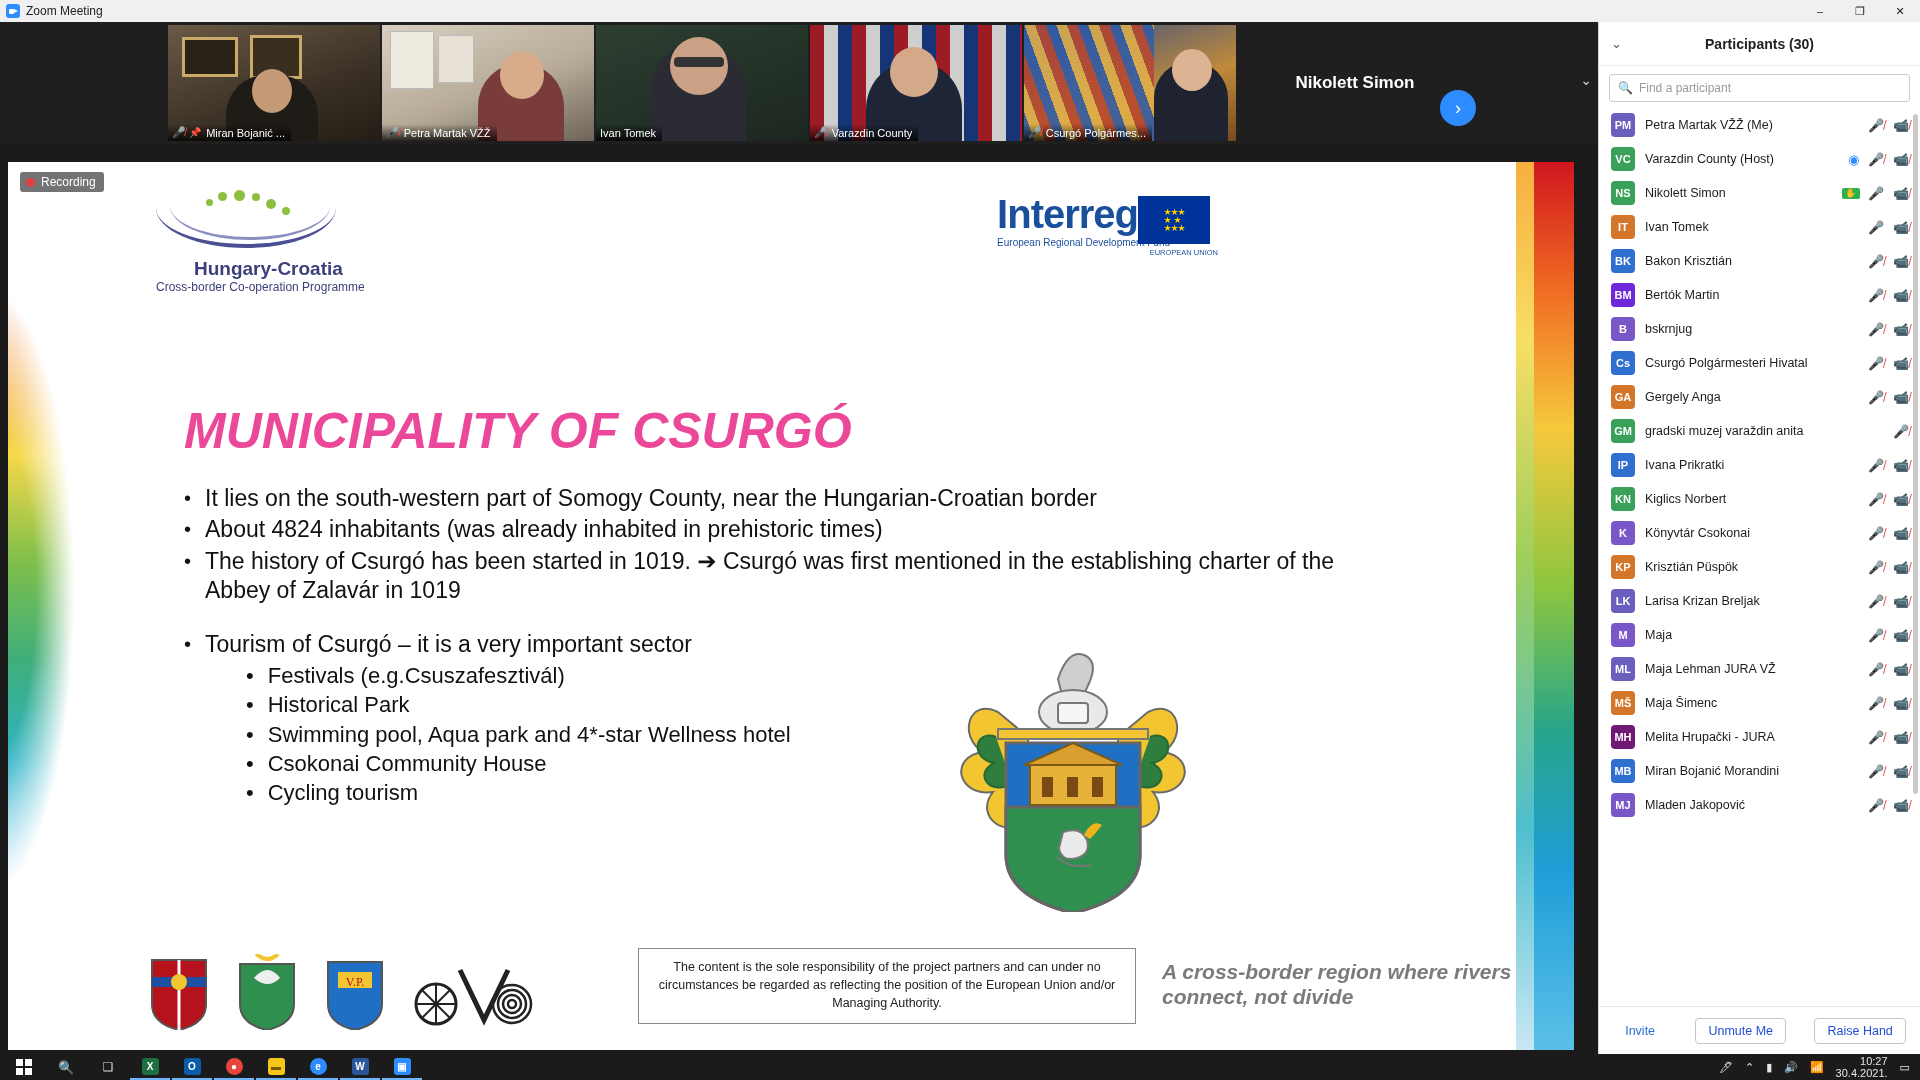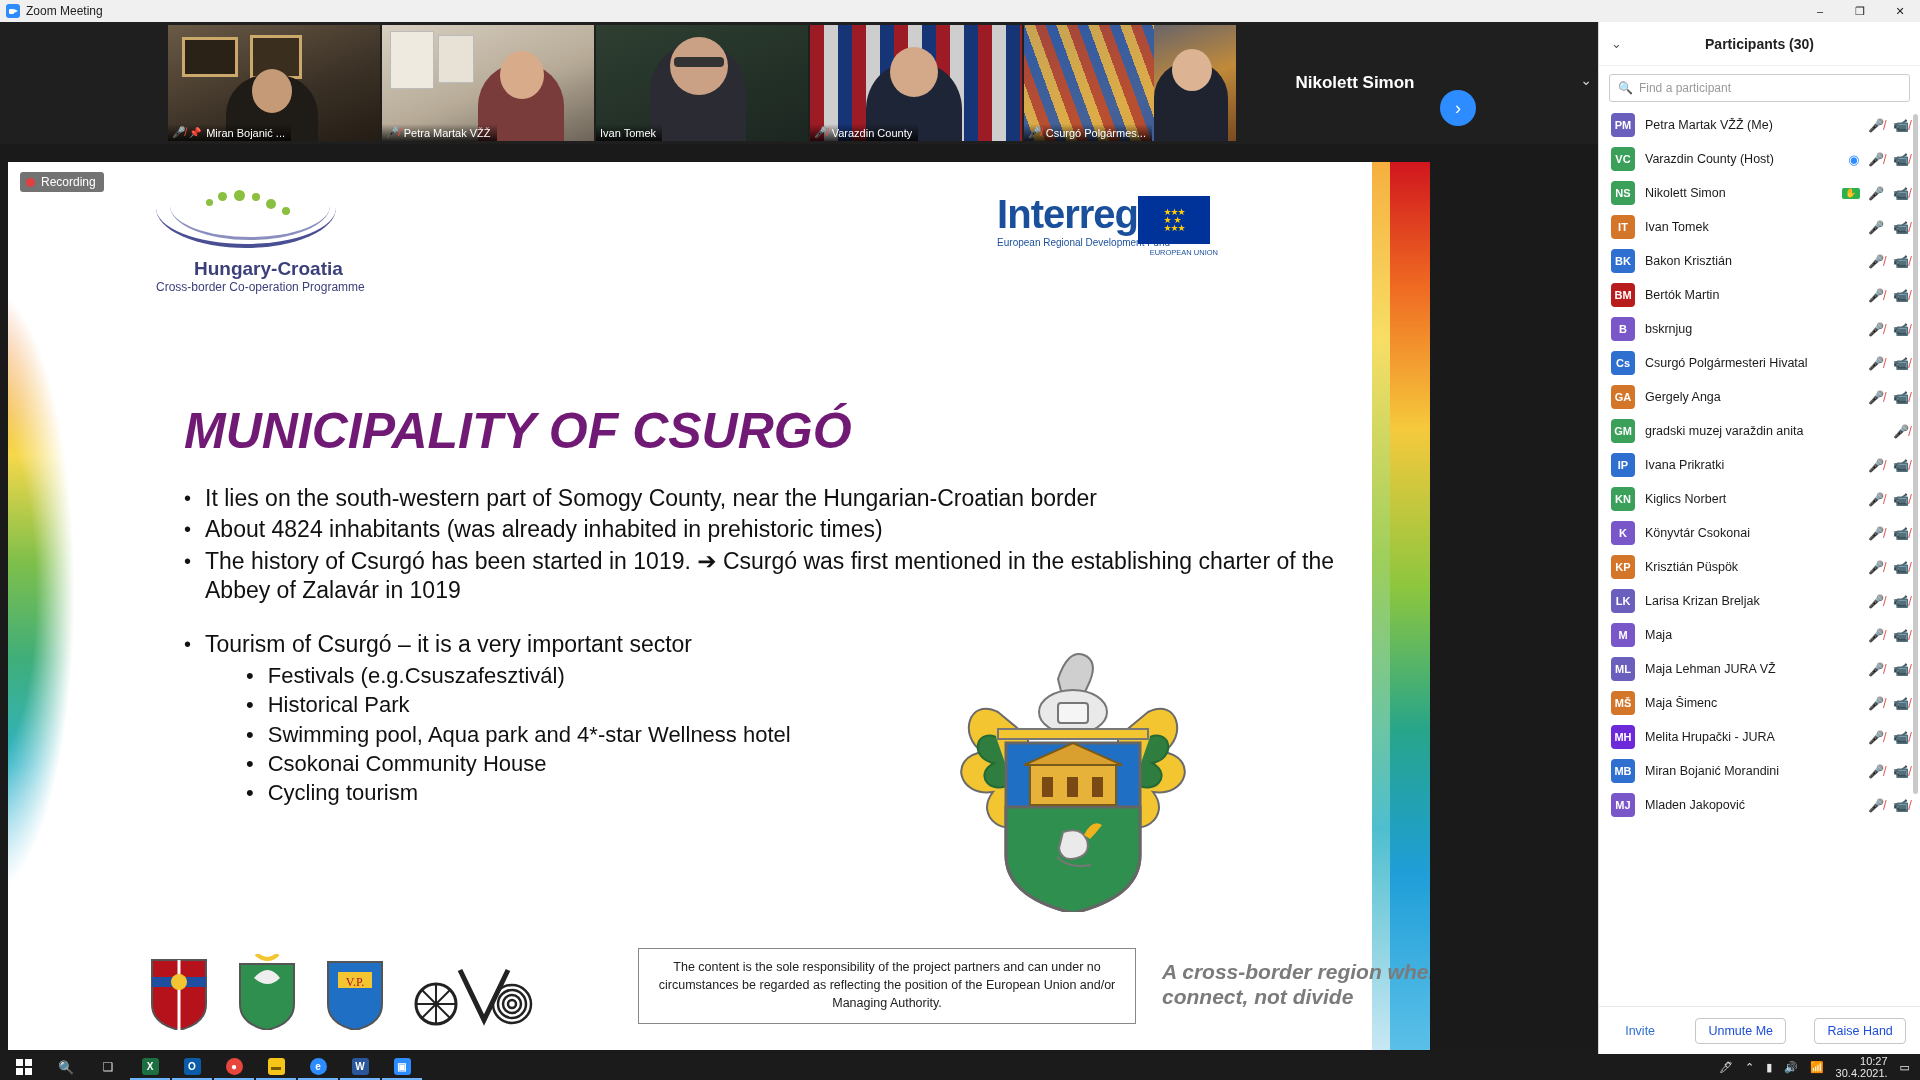--- a/index.html
+++ b/index.html
@@ -73,21 +73,21 @@
     width: 36px; height: 36px; border-radius: 50%;
     background: #2d8cff; color: #fff; display: flex;
     align-items: center; justify-content: center; font-size: 18px;
   }
   .collapse-chevron {
     position: absolute; right: 6px; top: 50px; color: #cfcfcf; font-size: 14px;
   }
 
   
   .share {
-    position: absolute; top: 140px; left: 8px; width: 1422px; height: 888px;
+    position: absolute; top: 140px; left: 8px; width: 1566px; height: 888px;
     background: #fff; overflow: hidden;
   }
   .rec-badge {
     position: absolute; left: 12px; top: 10px; z-index: 5;
     display: flex; align-items: center; gap: 6px;
     background: rgba(0,0,0,.55); color: #fff; font-size: 12px;
     padding: 3px 8px 3px 6px; border-radius: 3px;
   }
   .rec-dot { width: 9px; height: 9px; border-radius: 50%; background: #e04040; }
 
@@ -140,21 +140,21 @@
   .interreg .erdf { font-size: 10px; color: #1a4f9c; margin-top: 0; }
   .eu-flag {
     position: absolute; right: 380px; top: 34px; width: 72px; height: 48px;
     background: #003399; display: flex; align-items: center; justify-content: center;
   }
   .eu-flag .stars { color: #FFCC00; font-size: 9px; letter-spacing: -1px; line-height: 8px;}
   .eu-cap { position: absolute; right: 372px; top: 86px; font-size: 7.5px; color: #1a4f9c; }
 
   .slide-title {
     position: absolute; left: 176px; top: 240px;
-    font-size: 50px; font-weight: bold; font-style: italic; color: #701a75;
+    font-size: 50px; font-weight: bold; font-style: italic; color: #ec4899;
     font-family: "Liberation Sans", sans-serif;
   }
   .bullets { position: absolute; left: 176px; top: 322px; width: 1160px; }
   .b1 { font-size: 23px; color: #111; line-height: 1.28; display: flex; gap: 14px; margin-bottom: 2px; }
   .b1 .dotm { font-size: 20px; line-height: 1.4; }
   .gap { height: 22px; }
   .sub { margin-left: 62px; }
   .b2 { font-size: 22px; color: #111; line-height: 1.33; display: flex; gap: 14px; }
 
   .crest {
@@ -524,21 +524,21 @@
         <div class="prow">
           <div class="avatar" style="background:#2f6fd0">BK</div>
           <div class="pname">Bakon Krisztián</div>
           <div class="picons">
             <span class="ic red">🎤̸</span>
             <span class="ic red">📹̸</span>
           </div>
         </div>
 
         <div class="prow">
-          <div class="avatar" style="background:#b91c1c">BM</div>
+          <div class="avatar" style="background:#6d28d9">BM</div>
           <div class="pname">Bertók Martin</div>
           <div class="picons">
             <span class="ic red">🎤̸</span>
             <span class="ic red">📹̸</span>
           </div>
         </div>
 
         <div class="prow">
           <div class="avatar" style="background:#7a57c8">B</div>
           <div class="pname">bskrnjug</div>
@@ -640,21 +640,21 @@
         <div class="prow">
           <div class="avatar" style="background:#d4762a">MŠ</div>
           <div class="pname">Maja Šimenc</div>
           <div class="picons">
             <span class="ic red">🎤̸</span>
             <span class="ic red">📹̸</span>
           </div>
         </div>
 
         <div class="prow">
-          <div class="avatar" style="background:#6d28d9">MH</div>
+          <div class="avatar" style="background:#701a75">MH</div>
           <div class="pname">Melita Hrupački - JURA</div>
           <div class="picons">
             <span class="ic red">🎤̸</span>
             <span class="ic red">📹̸</span>
           </div>
         </div>
 
         <div class="prow">
           <div class="avatar" style="background:#2f6fd0">MB</div>
           <div class="pname">Miran Bojanić Morandini</div>

